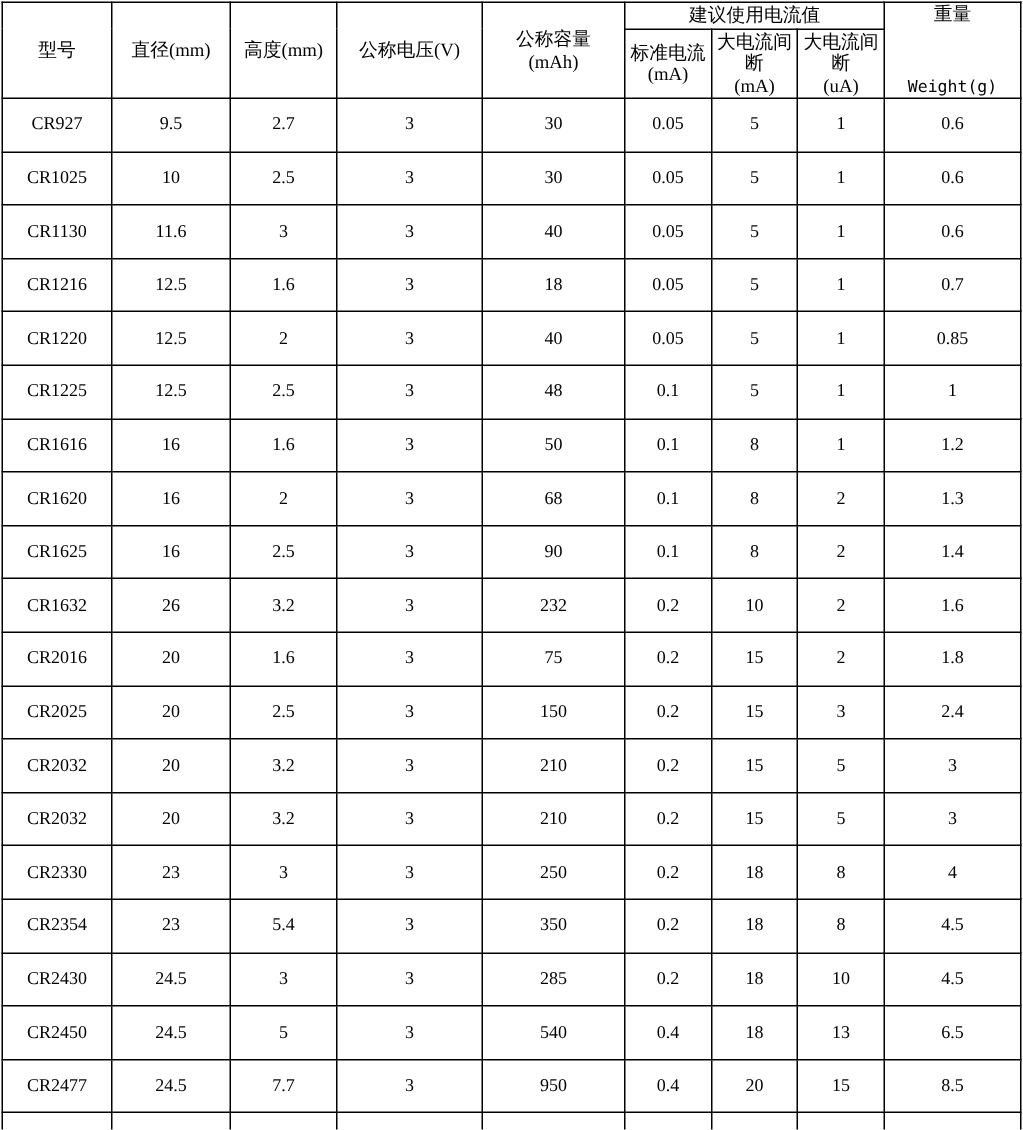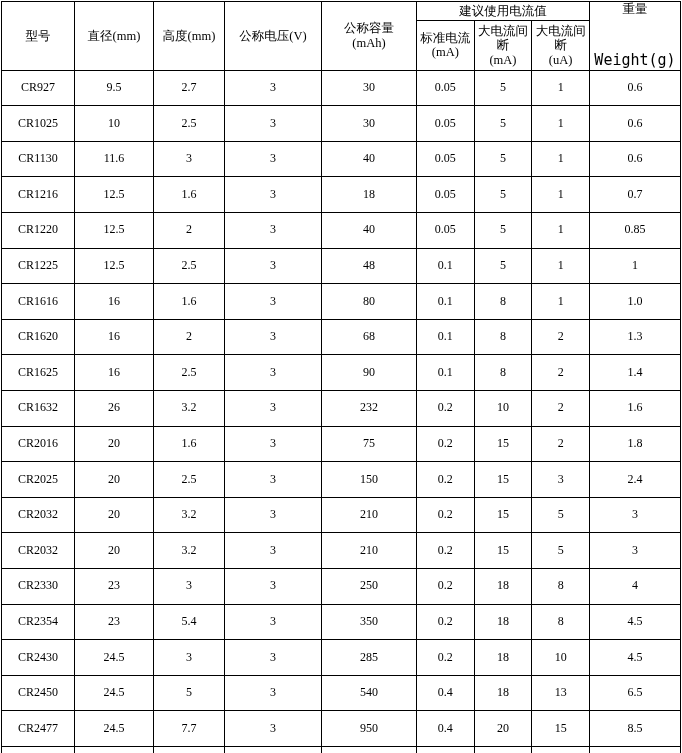--- a/index.html
+++ b/index.html
@@ -47,21 +47,21 @@
     margin-top: 44px;
   }
   .hdr-cell {
     height: 40px;
   }
   .hdr-two-line span {
     display: block;
   }
   .weight-sub {
     font-family: "DejaVu Sans Mono", monospace;
-    font-size: 15px;
+    font-size: 11px;
     letter-spacing: 0px;
     margin-top: 36px;
   }
   tbody td {
     height: 34.6px;
   }
   .model-cell {
     text-align: left;
     padding-left: 10px;
   }
@@ -163,25 +163,25 @@
         <td>0.1</td>
         <td>5</td>
         <td>1</td>
         <td>1</td>
       </tr>
       <tr>
         <td class="model-cell">CR1616</td>
         <td>16</td>
         <td>1.6</td>
         <td>3</td>
-        <td>80</td>
+        <td>50</td>
         <td>0.1</td>
         <td>8</td>
         <td>1</td>
-        <td>1.0</td>
+        <td>1.2</td>
       </tr>
       <tr>
         <td class="model-cell">CR1620</td>
         <td>16</td>
         <td>2</td>
         <td>3</td>
         <td>68</td>
         <td>0.1</td>
         <td>8</td>
         <td>2</td>

